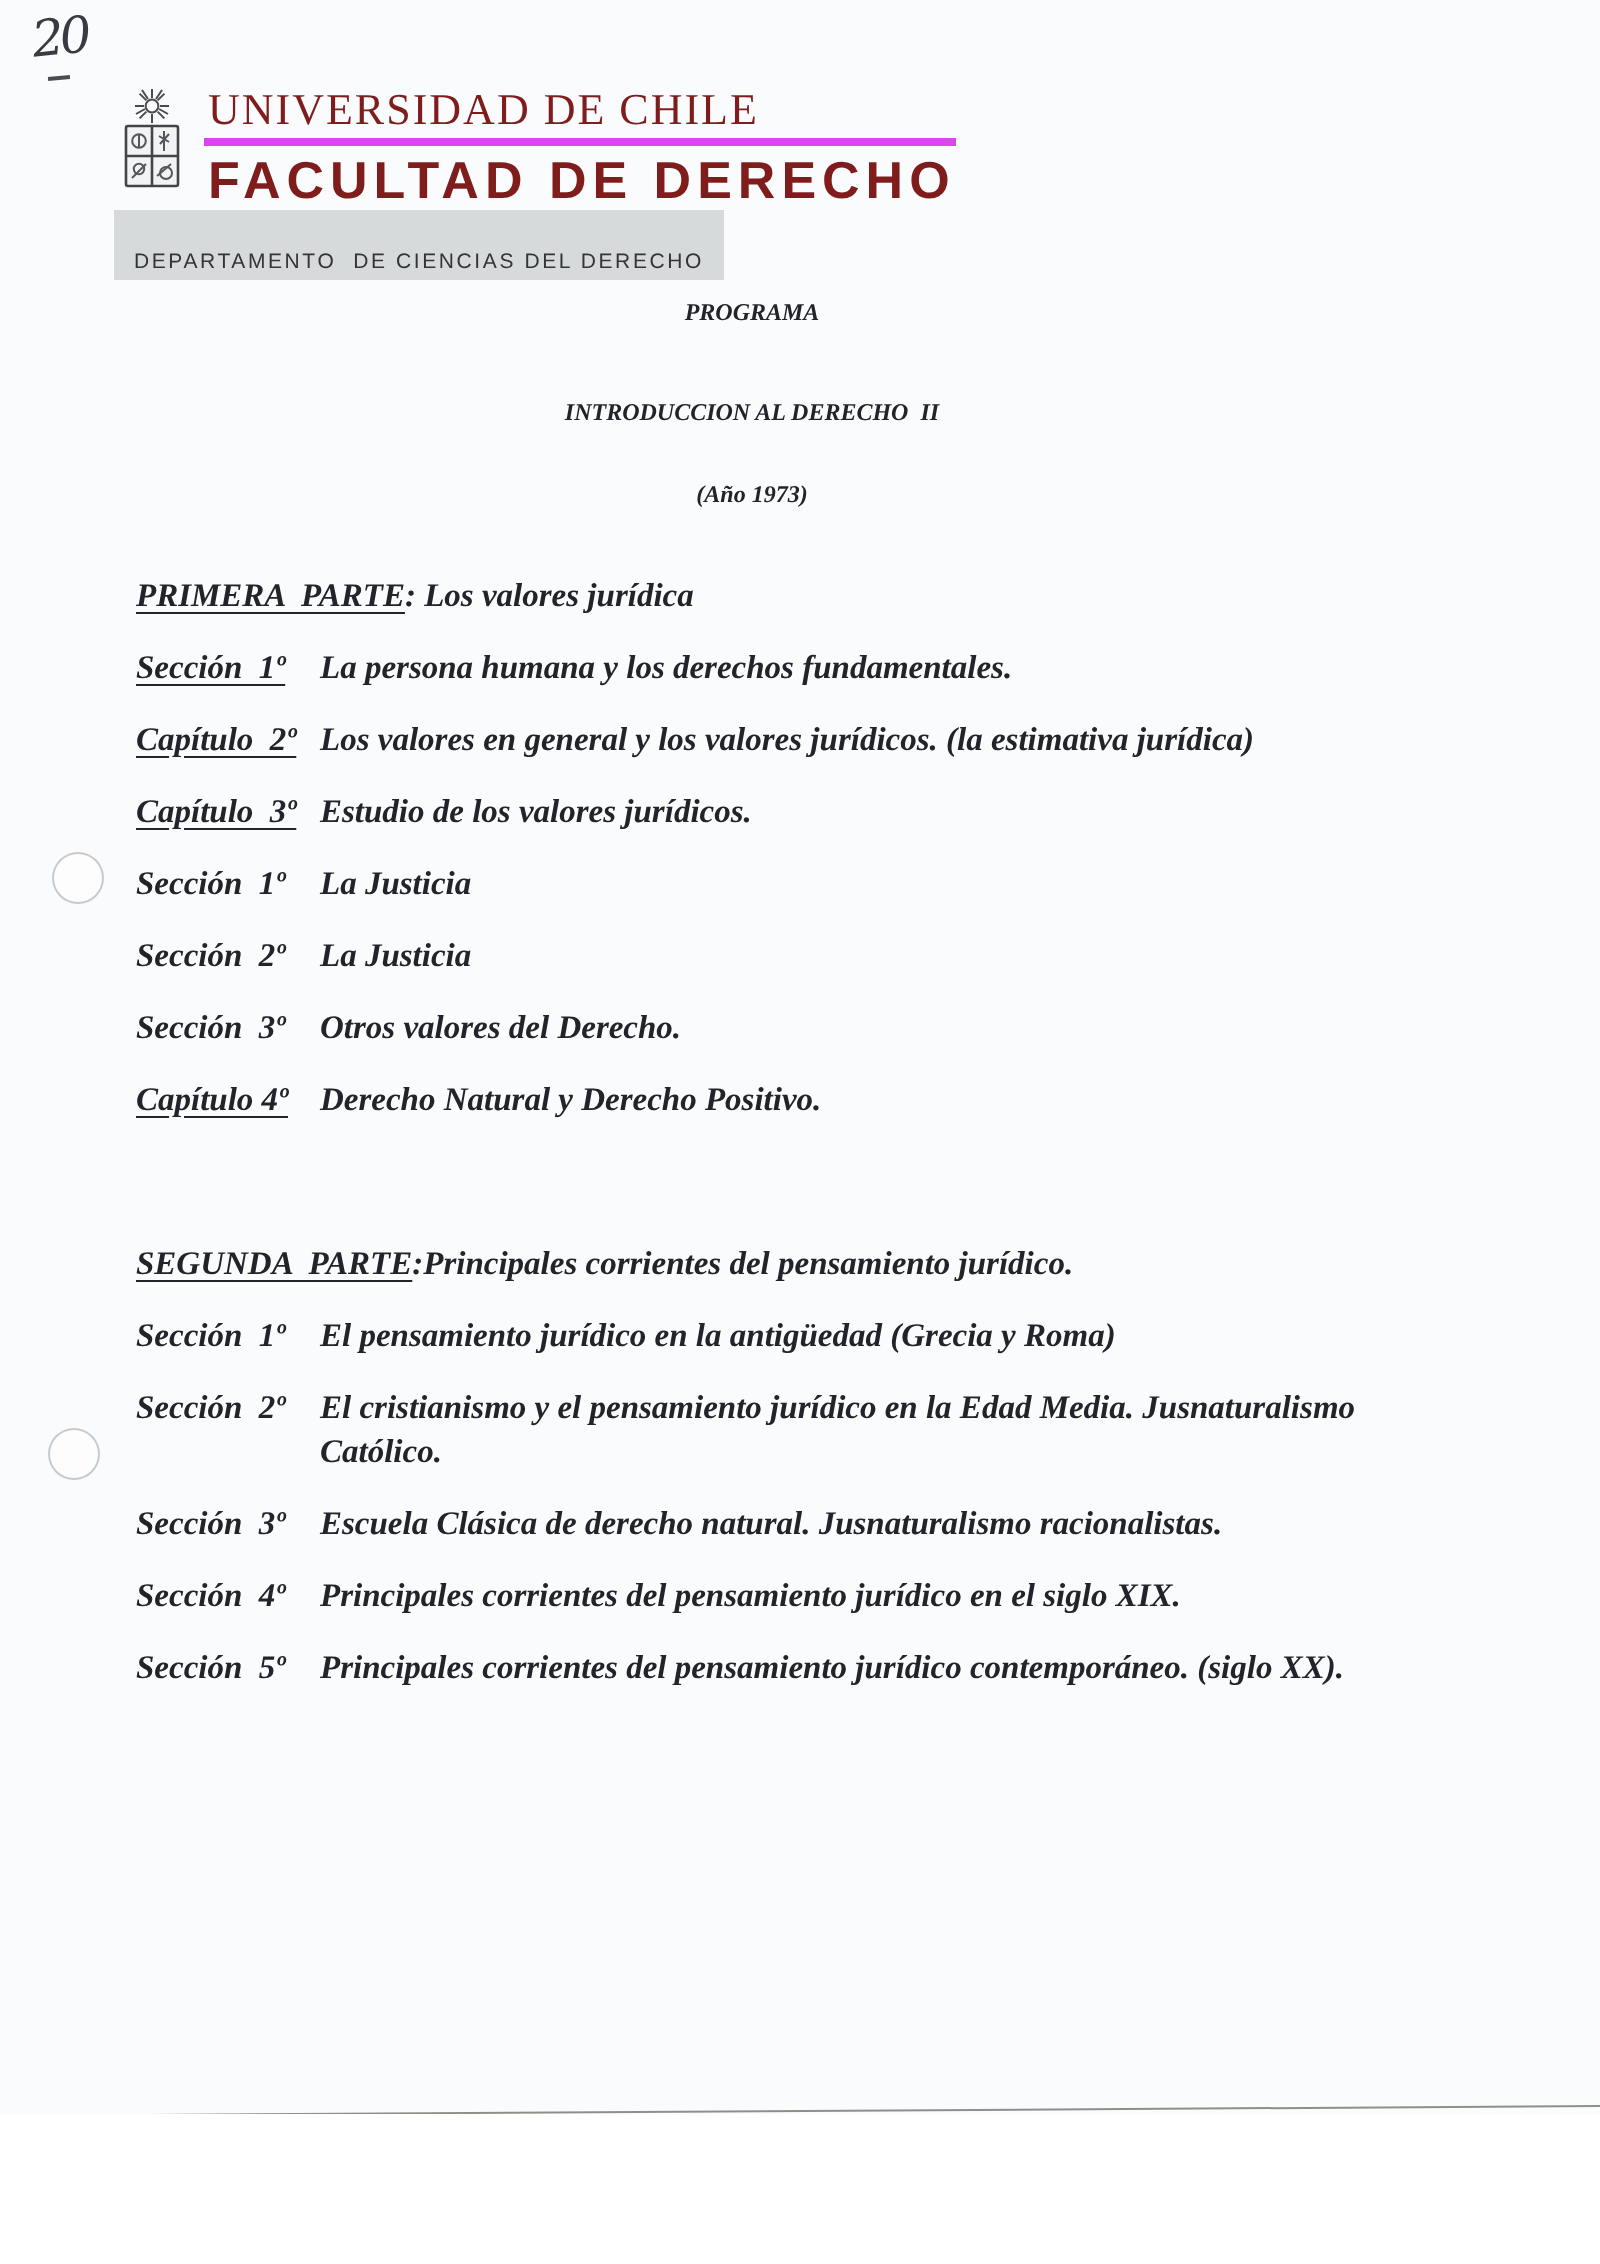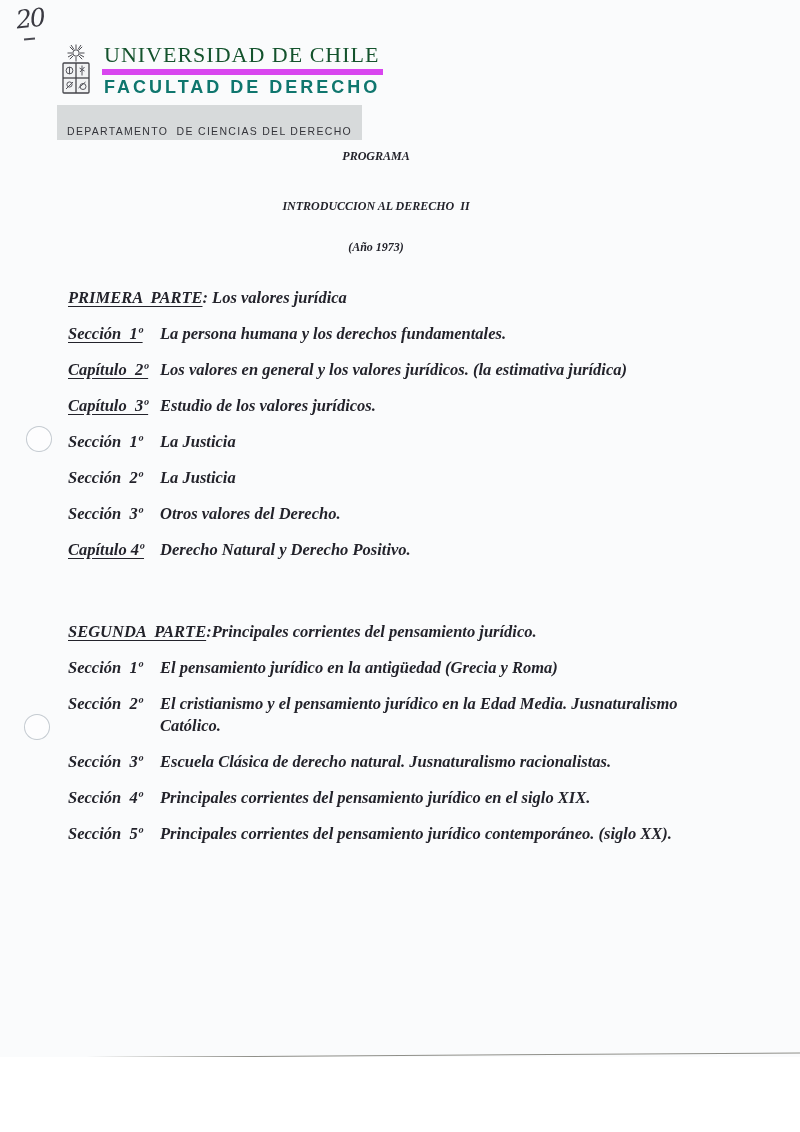--- a/index.html
+++ b/index.html
@@ -35,31 +35,31 @@
   .logo-block{
     position:absolute;top:42px;left:56px;
     display:flex;align-items:flex-start;
   }
   .crest{width:40px;height:62px;flex:0 0 40px;margin-top:2px;}
   .logo-text{margin-left:6px;}
   .univ-line{
     font-family:"Liberation Serif", serif;
     font-size:22px;
     letter-spacing:1px;
-    color:#14532d;
-    border-bottom:6px solid #d946ef;
+    color:#7f1d1d;
+    border-bottom:4px solid #d946ef;
     padding:0 4px 1px 2px;
     white-space:pre;
   }
   .fac-line{
     font-family:"Liberation Sans", sans-serif;
     font-weight:bold;
-    font-size:18px;
+    font-size:26px;
     letter-spacing:3px;
-    color:#0f766e;
+    color:#7f1d1d;
     padding:2px 0 0 2px;
     white-space:pre;
   }
   .dept-box{
     position:absolute;top:105px;left:57px;
     background:#d7dadb;
     padding:20px 10px 3px 10px;
     font-family:"Liberation Sans", sans-serif;
     font-size:10.5px;
     letter-spacing:1.3px;

